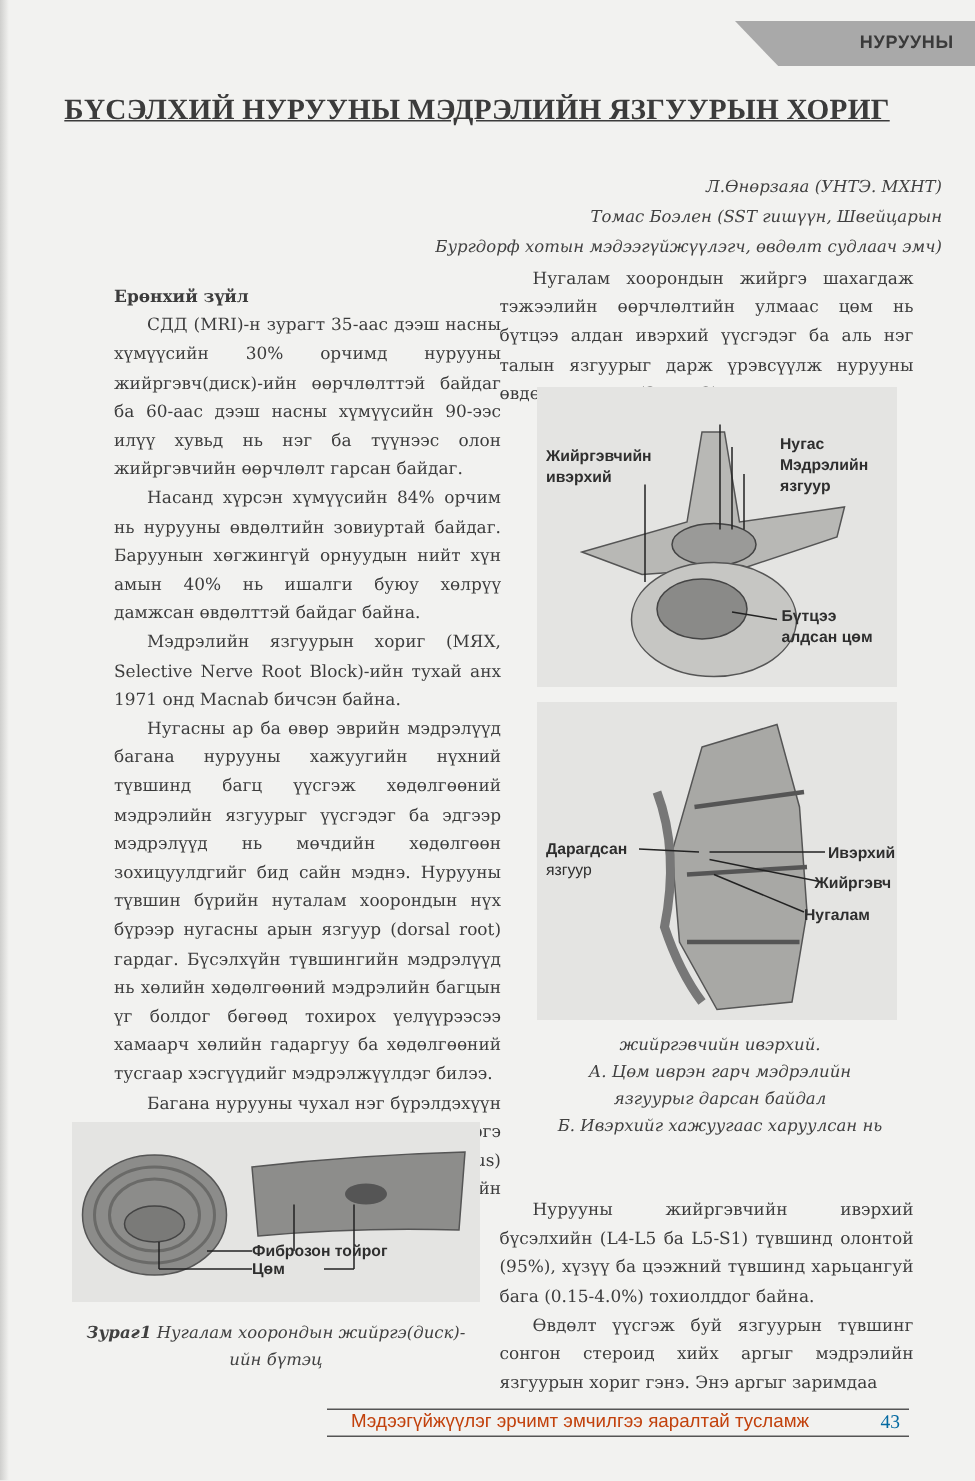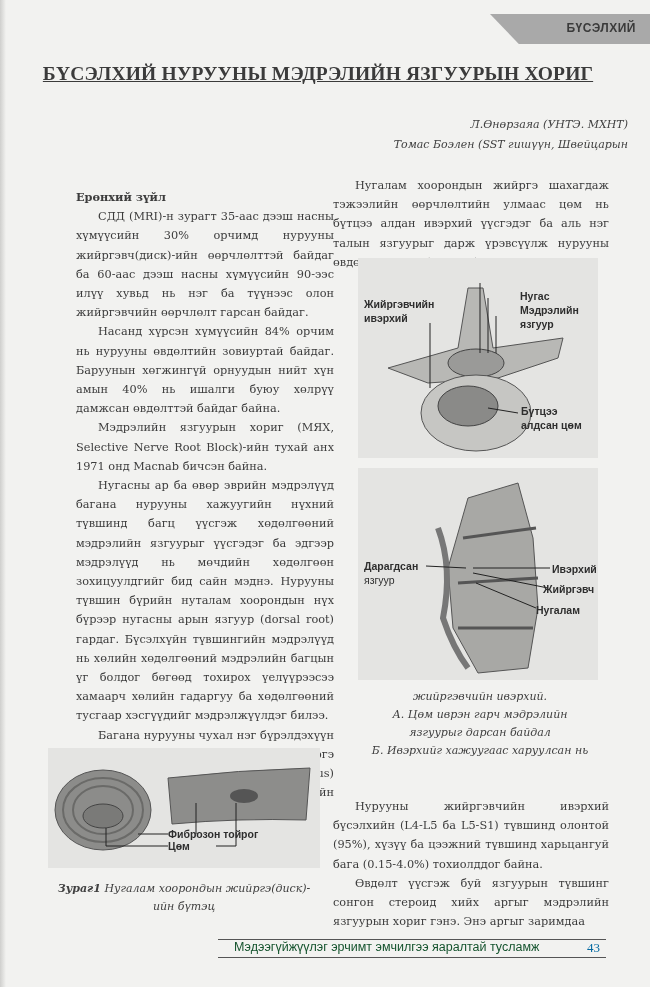--- a/index.html
+++ b/index.html
@@ -39,38 +39,39 @@
   .fig1 { left:48px; top:748px; width:272px; height:120px; }
   .fig2a { left:358px; top:258px; width:240px; height:200px; }
   .fig2b { left:358px; top:468px; width:240px; height:212px; }
   .lbl { position:absolute; font-family:"Liberation Sans", sans-serif; font-weight:bold; font-size:10.5px; color:#2e2e2e; line-height:12px; }
   .caption { position:absolute; text-align:center; font-style:italic; font-size:11px; line-height:18px; color:#404040; }
   .caption b { font-style:italic; }
   .cap1 { left:48px; top:880px; width:272px; }
   .cap2 { left:345px; top:688px; width:270px; }
   .footer-line1 { position:absolute; left:218px; top:939px; width:388px; border-top:1px solid #555; }
   .footer-line2 { position:absolute; left:218px; top:957px; width:388px; border-top:1px solid #555; }
-  .footer-text { position:absolute; left:234px; top:940px; font-family:"Liberation Sans", sans-serif; font-size:12.5px; color:#14532d; }
+  .footer-text { position:absolute; left:234px; top:940px; font-family:"Liberation Sans", sans-serif; font-size:12.5px; color:#c2410c; }
   .page-num { position:absolute; left:587px; top:940px; font-family:"Liberation Serif", serif; font-size:13px; color:#0369a1; }
   svg { display:block; }
 </style>
 </head>
 <body>
 
 <div class="left-shadow"></div>
 
 <div class="section-tab">
-  <span>БҮСЭЛХИЙ</span>
+  <span>НУРУУНЫ</span>
 </div>
 
 <div class="title">БҮСЭЛХИЙ НУРУУНЫ МЭДРЭЛИЙН ЯЗГУУРЫН ХОРИГ</div>
 
 <div class="authors">
   <div>Л.Өнөрзаяа (УНТЭ. МХНТ)</div>
   <div>Томас Боэлен (SST гишүүн, Швейцарын</div>
+  <div>Бургдорф хотын мэдээгүйжүүлэгч, өвдөлт судлаач эмч)</div>
 </div>
 
 <div class="col col-left">
   <p class="heading">Ерөнхий зүйл</p>
   <p>СДД (MRI)-н зурагт 35-аас дээш насны хүмүүсийн 30% орчимд нурууны жийргэвч(диск)-ийн өөрчлөлттэй байдаг ба 60-аас дээш насны хүмүүсийн 90-ээс илүү хувьд нь нэг ба түүнээс олон жийргэвчийн өөрчлөлт гарсан байдаг.</p>
   <p>Насанд хүрсэн хүмүүсийн 84% орчим нь нурууны өвдөлтийн зовиуртай байдаг. Баруунын хөгжингүй орнуудын нийт хүн амын 40% нь ишалги буюу хөлрүү дамжсан өвдөлттэй байдаг байна.</p>
   <p>Мэдрэлийн язгуурын хориг (МЯХ, Selective Nerve Root Block)-ийн тухай анх 1971 онд Macnab бичсэн байна.</p>
   <p>Нугасны ар ба өвөр эврийн мэдрэлүүд багана нурууны хажуугийн нүхний түвшинд багц үүсгэж хөдөлгөөний мэдрэлийн язгуурыг үүсгэдэг ба эдгээр мэдрэлүүд нь мөчдийн хөдөлгөөн зохицуулдгийг бид сайн мэднэ. Нурууны түвшин бүрийн нуталам хоорондын нүх бүрээр нугасны арын язгуур (dorsal root) гардаг. Бүсэлхүйн түвшингийн мэдрэлүүд нь хөлийн хөдөлгөөний мэдрэлийн багцын үг болдог бөгөөд тохирох үелүүрээсээ хамаарч хөлийн гадаргуу ба хөдөлгөөний тусгаар хэсгүүдийг мэдрэлжүүлдэг билээ.</p>
   <p>Багана нурууны чухал нэг бүрэлдэхүүн хэсэг болох нугалам хоорондын жийргэ буюу диск нь цөм (nucleus pulposus) түүнийг тойрсон бөгж хэлбэрийн фиброзон бүтэцтэй байдаг (Зураг 1).</p>
 </div>

